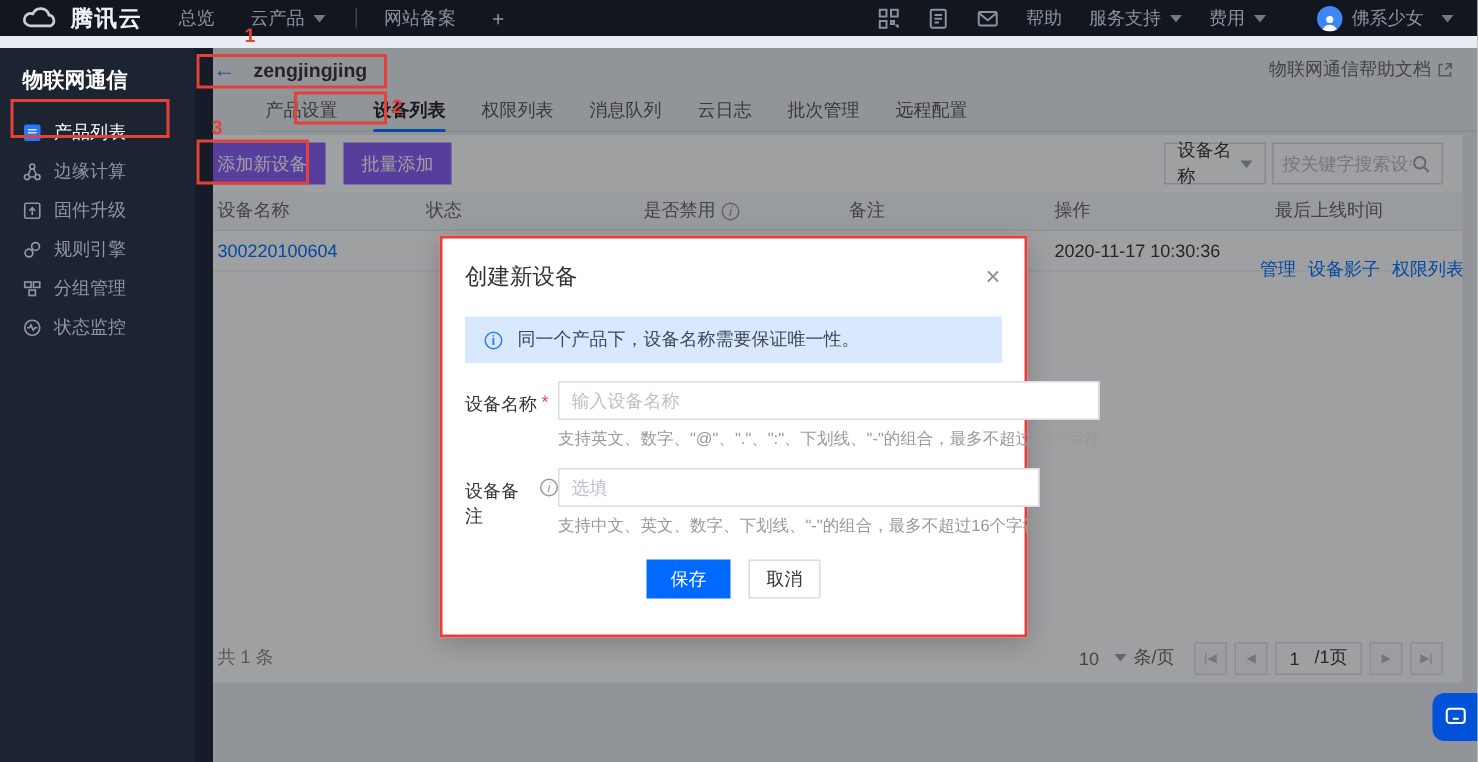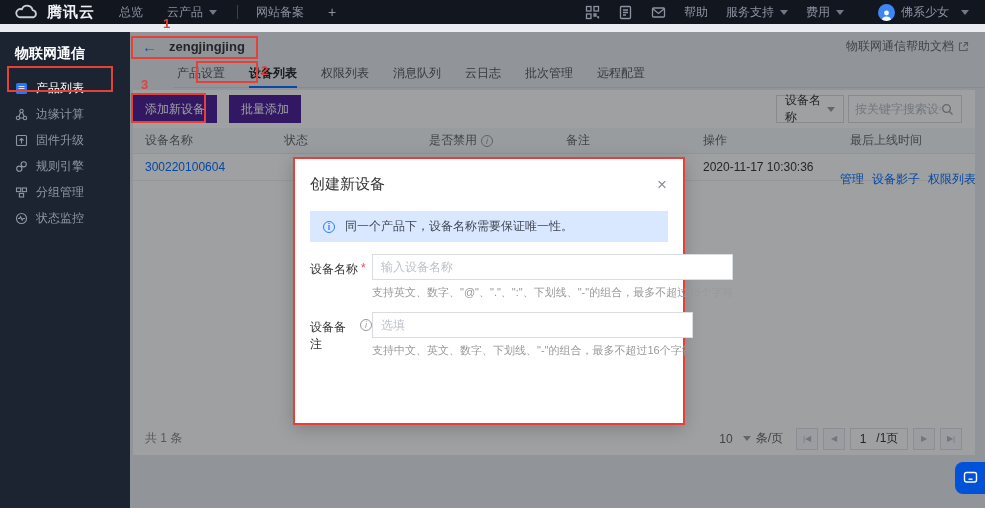--- a/index.html
+++ b/index.html
@@ -16,40 +16,40 @@
   .tb-brand { color:#eff1f4; font-size:15px; font-weight:bold; margin:0 24px 0 7px; letter-spacing:1px; }
   .tb-item { margin-right:24px; cursor:pointer; white-space:nowrap; }
   .tb-divider { width:1px; height:14px; background:#3a4150; margin:0 18px 0 -4px; }
   .tb-right { margin-left:auto; display:flex; align-items:center; gap:18px; padding-right:16px; }
   .tb-icon { width:15px; height:15px; display:inline-block; }
   .caret { display:inline-block; width:0; height:0; border-left:4px solid transparent;
     border-right:4px solid transparent; border-top:5px solid #707987; margin-left:6px; vertical-align:middle; }
   .tb-user { display:flex; align-items:center; gap:6px; cursor:pointer;margin-left:16px; }
   .avatar { width:17px; height:17px; border-radius:50%; background:#3c86f6; display:flex; align-items:flex-end; justify-content:center; overflow:hidden; }
   
-  .sidebar { position:absolute; left:0; top:32px; width:130px; bottom:0; background:#1c2432; z-index:4; }
+  .sidebar { position:absolute; left:0; top:32px; width:142px; bottom:0; background:#1c2432; z-index:4; }
   .sb-title { color:#ffffff; font-size:14px; font-weight:bold; padding:13px 0 12px 15px; }
   .sb-item { height:26px; display:flex; align-items:center; gap:8px; padding-left:15px;
     color:#8e96a5; font-size:12px; cursor:pointer; white-space:nowrap; }
   .sb-item.active { color:#ffffff; }
   .sb-icon { width:13px; height:13px; flex:0 0 13px; }
   
   .main { position:absolute; left:130px; top:32px; right:0; bottom:0; background:#e9edf2; }
   .page-header { height:28px; display:flex; align-items:center; padding:0 16px 0 12px; }
   .back-arrow { color:#2b7cff; font-size:15px; font-weight:bold; margin-right:12px; cursor:pointer; }
   .ph-title { font-size:13px; font-weight:bold; color:#333; }
   .ph-help { margin-left:auto; color:#666; display:flex; align-items:center; gap:4px; cursor:pointer; }
   .tabs { height:28px; display:flex; align-items:center; gap:24px; padding-left:4px;
     border-bottom:1px solid #d8dce2; color:#555;margin-left:43px; }
   .tab { height:28px; line-height:26px; cursor:pointer; white-space:nowrap; }
   .tab.active { color:#222; font-weight:bold; border-bottom:2px solid #006eff; }
   .card { position:absolute; left:3px; right:10px; top:58px; bottom:53px; background:#ffffff; }
   .toolbar { display:flex; align-items:center; padding-top:5px; }
   .btn { height:28px; font-size:12px; border:none; cursor:pointer; padding:0 12px; }
-  .btn-blue { background:#4c1d95; color:#fff; }
+  .btn-blue { background:#8b5cf6; color:#fff; }
   .btn-batch { margin-left:12px; }
   .search-group { margin-left:auto; margin-right:13px; display:flex; align-items:center; }
   .filter-select { height:28px; width:68px; background:#fff; border:1px solid #d9dce1; display:flex;
     align-items:center; justify-content:space-between; padding:0 8px; color:#333; cursor:pointer; margin-right:4px; }
   .search-box { height:28px; width:114px; background:#fff; border:1px solid #d9dce1; display:flex; align-items:center; padding:0 6px; }
   .search-box input { border:none; outline:none; width:86px; font-size:12px; color:#333; font-family:inherit; }
   .search-box input::placeholder { color:#b8bdc6; }
   
   .thead { display:flex; height:26px; align-items:center; background:#f7f8fa; color:#666;
     border-bottom:1px solid #e8eaed; margin-top:5px; }
@@ -339,20 +339,24 @@
       <span>设备备注</span>
       <span class="info-i"></span>
     </span>
     <span class="fctrl">
       <input type="text" placeholder="选填" style="">
       <div class="hint">支持中文、英文、数字、下划线、"-"的组合，最多不超过16个字符</div>
     </span>
   </div>
 
 
+  <div class="modal-btns">
+    <button class="btn-save">保存</button>
+    <button class="btn-cancel">取消</button>
+  </div>
 </div>
 
 <span class="ann-num" style="left:163px;top:16px">1</span>
 <div class="ann-box" style="left:131px;top:36px;width:127px;height:23px"></div>
 <div class="ann-box" style="left:196px;top:61px;width:62px;height:22px"></div>
 <span class="ann-num" style="left:261px;top:63px">2</span>
 <span class="ann-num" style="left:141px;top:77px">3</span>
 <div class="ann-box" style="left:131px;top:93px;width:75px;height:30px"></div>
 <div class="ann-box" style="left:7px;top:66px;width:106px;height:26px"></div>
 

